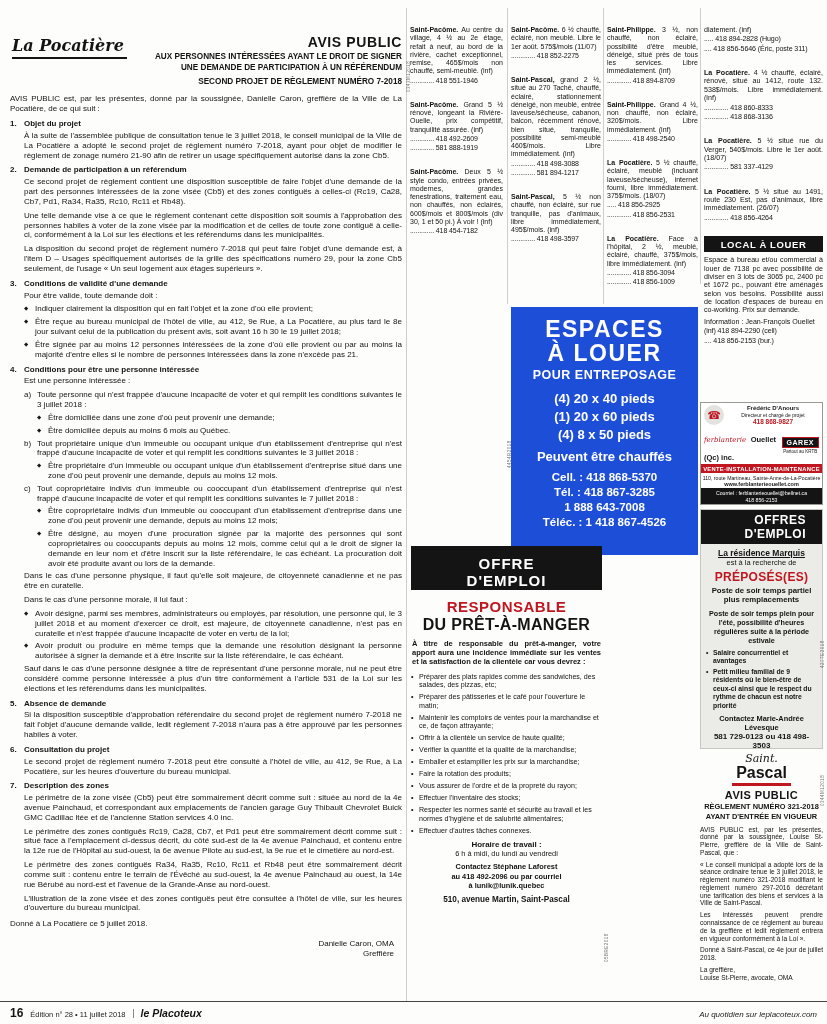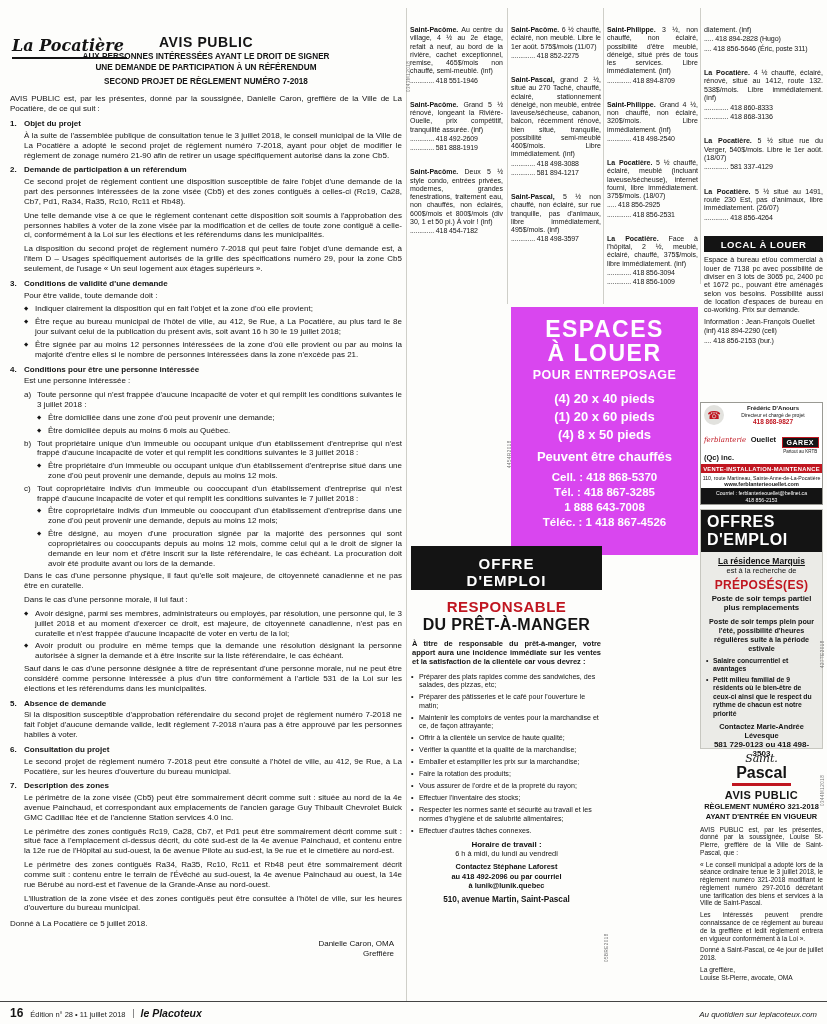--- a/index.html
+++ b/index.html
@@ -4,21 +4,21 @@
 <style>
   * { margin:0; padding:0; box-sizing:border-box; }
   html,body { background:#ffffff; }
   body { font-family:"Liberation Sans", sans-serif; color:#141414; }
   .page { position:relative; width:827px; height:1024px; background:#fdfdfb; overflow:hidden; }
 
   .vrule { position:absolute; width:1px; background:#cfcfc8; }
 
   
   .avis-left { position:absolute; left:10px; top:34px; width:392px; }
-  .avis-header { position:relative; text-align:center; margin-bottom:7px; }
+  .avis-header { position:relative; text-align:right; margin-bottom:7px; }
   .pocatiere-logo { position:absolute; left:2px; top:2px; font-family:"DejaVu Serif", serif; font-style:italic; font-weight:bold; font-size:16px; border-bottom:2px solid #141414; padding:0 3px 2px 0; }
   .avis-title { font-size:14px; font-weight:bold; letter-spacing:0.6px; margin-bottom:2px; }
   .avis-sub { font-size:8.2px; font-weight:bold; line-height:1.32; }
   .avis-sub.gap { margin-top:3px; }
   .avis-body { font-size:8px; line-height:1.23; text-align:justify; }
   .intro { margin:5px 0 5px 0; }
   .sec-head { display:flex; font-weight:bold; margin:5px 0 2px 0; text-align:left; }
   .sec-num { width:14px; flex:none; }
   .item-p { margin:0 0 4px 14px; }
   .item-diamond, .item-alpha { display:flex; margin:0 0 3px 14px; }
@@ -41,21 +41,21 @@
   .ad-place { font-weight:bold; }
   .ad-tel { text-align:left; letter-spacing:-0.1px; margin-top:1px; }
 
   
   .local { margin-top:14px; }
   .local-header { background:#141414; color:#fff; font-weight:bold; text-align:center; font-size:9.5px; letter-spacing:0.6px; padding:2.5px 0; margin-bottom:4px; }
   .local-body { text-align:justify; margin-bottom:3px; }
   .local-contact { margin-bottom:1px; }
 
   
-  .espaces { position:absolute; left:511px; top:307px; width:187px; height:248px; background:#d946ef; color:#fff; text-align:center; padding:10px 6px 6px 6px; }
+  .espaces { position:absolute; left:511px; top:307px; width:187px; height:248px; background:#1d4ed8; color:#fff; text-align:center; padding:10px 6px 6px 6px; }
   .esp-t1 { font-size:23px; font-weight:bold; letter-spacing:1.5px; line-height:1.05; }
   .esp-t3 { font-size:12.5px; font-weight:bold; margin-top:3px; letter-spacing:0.5px; }
   .esp-items { margin-top:9px; }
   .esp-item { font-size:13px; font-weight:bold; margin-top:3px; }
   .esp-note { font-size:13px; font-weight:bold; margin-top:7px; }
   .esp-tels { margin-top:7px; }
   .esp-tel { font-size:11.5px; font-weight:bold; margin-top:3px; }
 
   
   .ferb { position:absolute; left:700px; top:402px; width:123px; height:103px; border:1px solid #9a9a94; background:#fff; overflow:hidden; }
@@ -72,21 +72,21 @@
   .garex-wrap { flex:none; text-align:center; }
   .garex-box { background:#141414; color:#fff; font-weight:bold; font-size:7px; padding:1px 4px; border:1px solid #c01620; letter-spacing:0.5px; }
   .garex-note { font-size:4.5px; margin-top:1px; }
   .ferb-banner { background:#c01620; color:#fff; font-weight:bold; text-align:center; font-size:5.8px; padding:1.5px 0; letter-spacing:0.3px; }
   .ferb-addr { font-size:5.2px; text-align:center; padding-top:1.5px; }
   .ferb-web { font-size:5.5px; font-weight:bold; text-align:center; }
   .ferb-bottom { background:#141414; color:#fff; font-size:5.2px; text-align:center; padding:2px 0; margin-top:1.5px; line-height:1.35; }
 
   
   .marquis { position:absolute; left:700px; top:509px; width:123px; height:240px; background:#ebebe7; border:1px solid #c7c7c0; }
-  .marquis-header { background:#141414; color:#fff; text-align:left; font-weight:bold; font-size:16px; letter-spacing:0.5px; padding:3px 6px; }
+  .marquis-header { background:#141414; color:#fff; text-align:right; font-weight:bold; font-size:12px; letter-spacing:0.5px; padding:3px 16px; }
   .mq-body { padding:4px 5px; text-align:center; }
   .mq-l1 { font-size:8.5px; font-weight:bold;text-decoration:underline; }
   .mq-l2 { font-size:7.5px; }
   .mq-role { color:#c01620; font-size:12px; font-weight:bold; margin:3px 0 2px 0; letter-spacing:0.3px; }
   .mq-p1 { font-size:7.8px; font-weight:bold; line-height:1.2; }
   .mq-p2 { font-size:7.2px; font-weight:bold; margin-top:4px; line-height:1.25; }
   .mq-bullets { text-align:left; margin-top:4px; }
   .mq-bullet { display:flex; font-size:6.8px; font-weight:bold; line-height:1.25; margin-bottom:2px; }
   .mq-bullet .bm { width:7px; flex:none; }
   .mq-bullet .btext { flex:1; }

